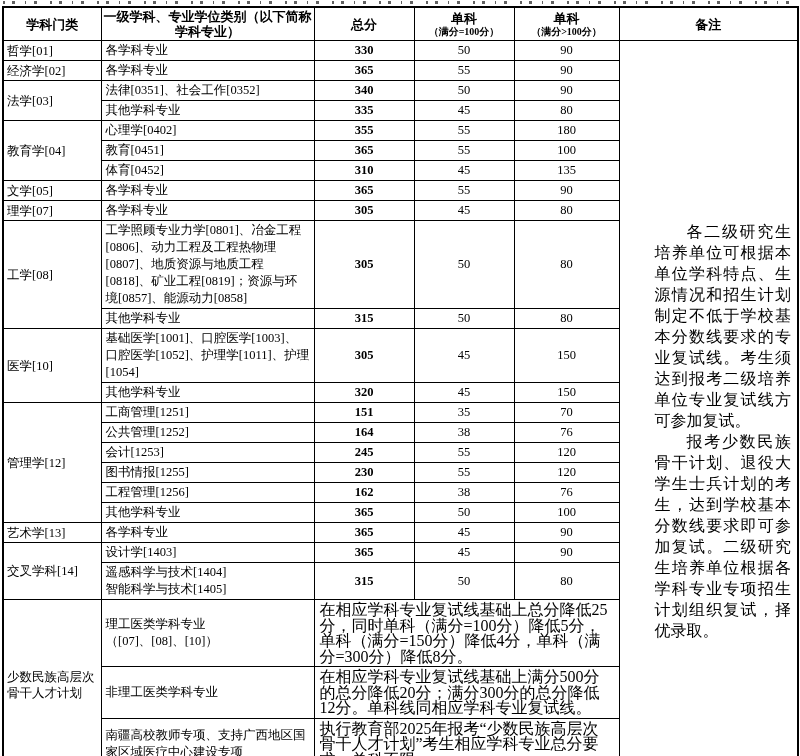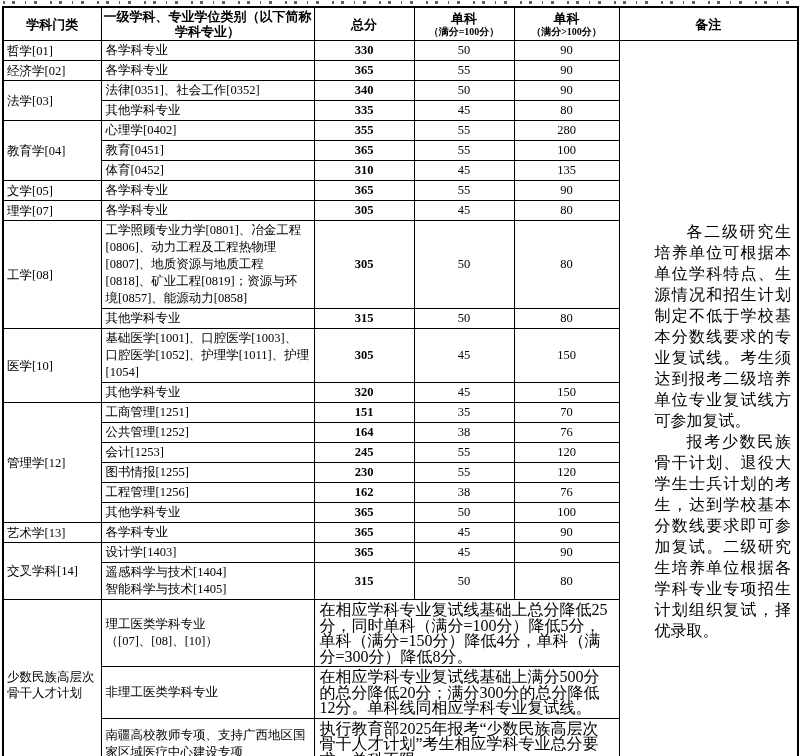--- a/index.html
+++ b/index.html
@@ -119,21 +119,21 @@
       <td class="num total">335</td>
       <td class="num">45</td>
       <td class="num">80</td>
     </tr>
 
     <tr class="rh">
       <td class="cat" rowspan="3">教育学[04]</td>
       <td class="major">心理学[0402]</td>
       <td class="num total">355</td>
       <td class="num">55</td>
-      <td class="num">280</td>
+      <td class="num">180</td>
     </tr>
     <tr class="rh">
       <td class="major">教育[0451]</td>
       <td class="num total">365</td>
       <td class="num">55</td>
       <td class="num">100</td>
     </tr>
     <tr class="rh">
       <td class="major">体育[0452]</td>
       <td class="num total">310</td>

